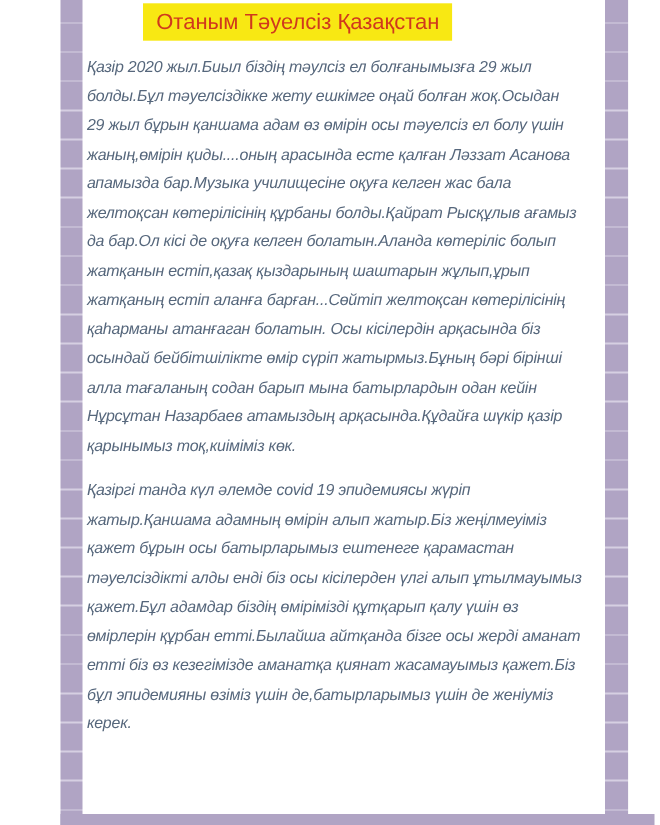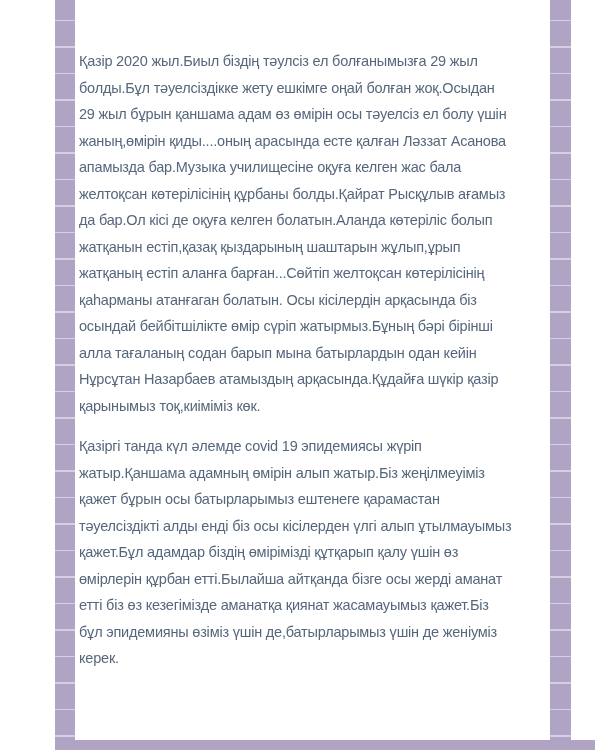--- a/index.html
+++ b/index.html
@@ -53,31 +53,33 @@
     left:79px;top:48px;
     width:470px;
   }
   .para{
     margin:0 0 14px 0;
     font-size:14.5px;
     line-height:26.5px;
     letter-spacing:-0.2px;
     color:var(--body-text);
     white-space:pre-line;
+    font-style:italic;
   }
 </style>
 </head>
 <body>
 
 <div class="page">
 
   <div class="bar bar-left"></div>
   <div class="bar bar-right"></div>
   <div class="bar bar-bottom"></div>
 
+  <h1 class="doc-title">Отаным Тәуелсіз Қазақстан</h1>
 
   <div class="doc-body">
     <p class="para">Қазір 2020 жыл.Биыл біздің тәулсіз ел болғанымызға 29 жыл
 болды.Бұл тәуелсіздікке жету ешкімге оңай болған жоқ.Осыдан
 29 жыл бұрын қаншама адам өз өмірін осы тәуелсіз ел болу үшін
 жаның,өмірін қиды....оның арасында есте қалған Ләззат Асанова
 апамызда бар.Музыка училищесіне оқуға келген жас бала
 желтоқсан көтерілісінің құрбаны болды.Қайрат Рысқұлыв ағамыз
 да бар.Ол кісі де оқуға келген болатын.Аланда көтеріліс болып
 жатқанын естіп,қазақ қыздарының шаштарын жұлып,ұрып

